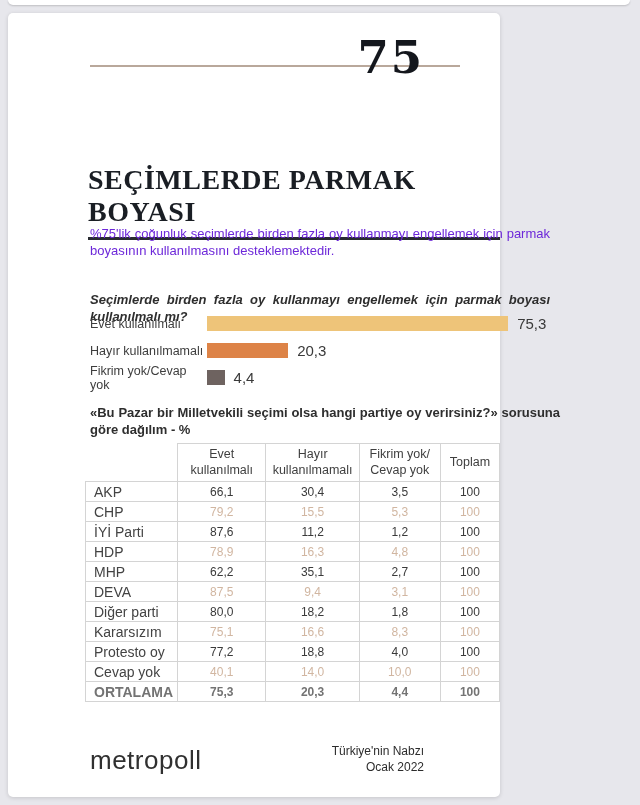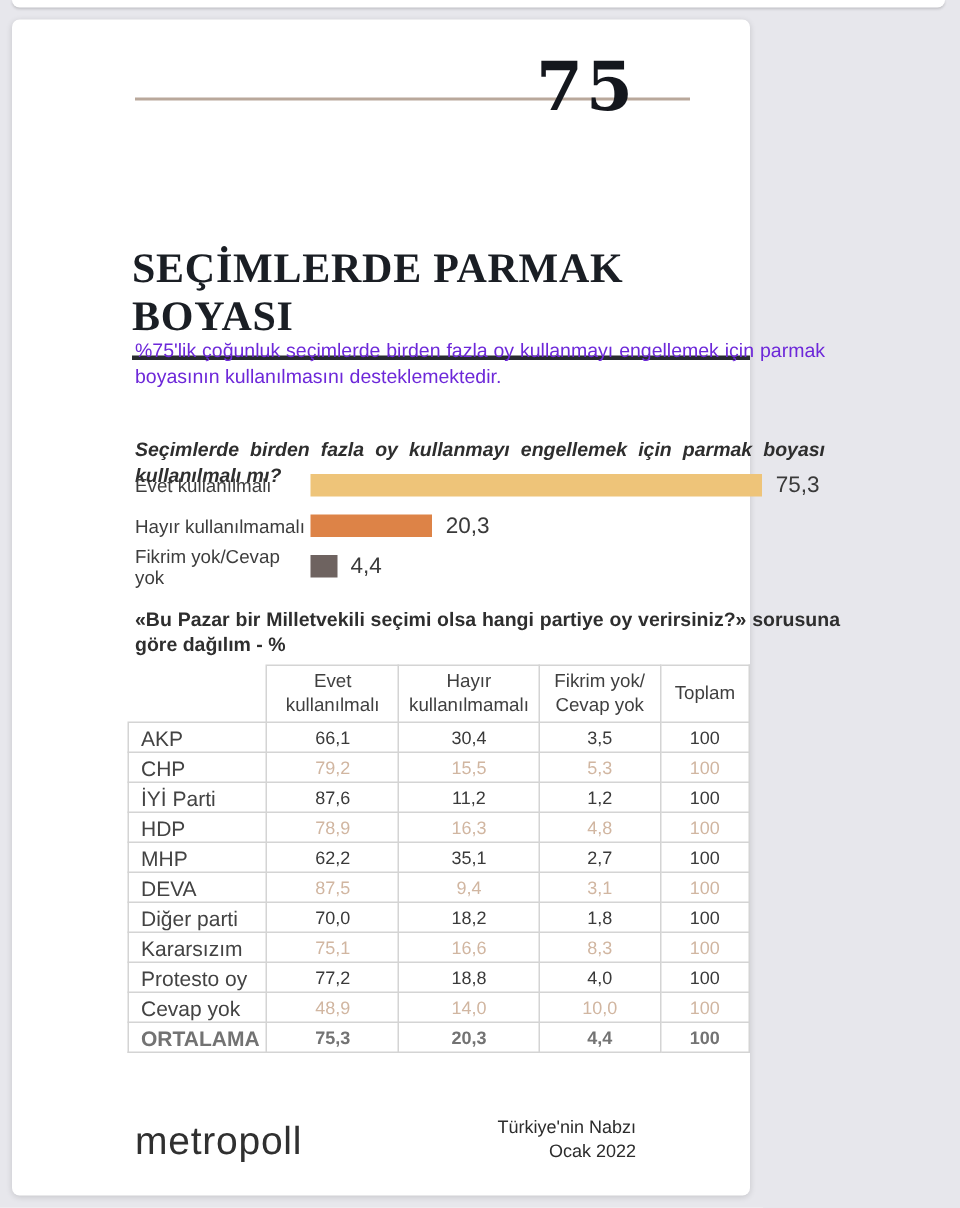--- a/index.html
+++ b/index.html
@@ -147,42 +147,42 @@
         </tr>
         <tr class="muted ">
           <td class="row-label">DEVA</td>
           <td class="value">87,5</td>
           <td class="value">9,4</td>
           <td class="value">3,1</td>
           <td class="value">100</td>
         </tr>
         <tr class="">
           <td class="row-label">Diğer parti</td>
-          <td class="value">70,0</td>
+          <td class="value">80,0</td>
           <td class="value">18,2</td>
           <td class="value">1,8</td>
           <td class="value">100</td>
         </tr>
         <tr class="muted ">
           <td class="row-label">Kararsızım</td>
           <td class="value">75,1</td>
           <td class="value">16,6</td>
           <td class="value">8,3</td>
           <td class="value">100</td>
         </tr>
         <tr class="">
           <td class="row-label">Protesto oy</td>
           <td class="value">77,2</td>
           <td class="value">18,8</td>
           <td class="value">4,0</td>
           <td class="value">100</td>
         </tr>
         <tr class="muted ">
           <td class="row-label">Cevap yok</td>
-          <td class="value">48,9</td>
+          <td class="value">40,1</td>
           <td class="value">14,0</td>
           <td class="value">10,0</td>
           <td class="value">100</td>
         </tr>
         <tr class="bold-row">
           <td class="row-label">ORTALAMA</td>
           <td class="value">75,3</td>
           <td class="value">20,3</td>
           <td class="value">4,4</td>
           <td class="value">100</td>

